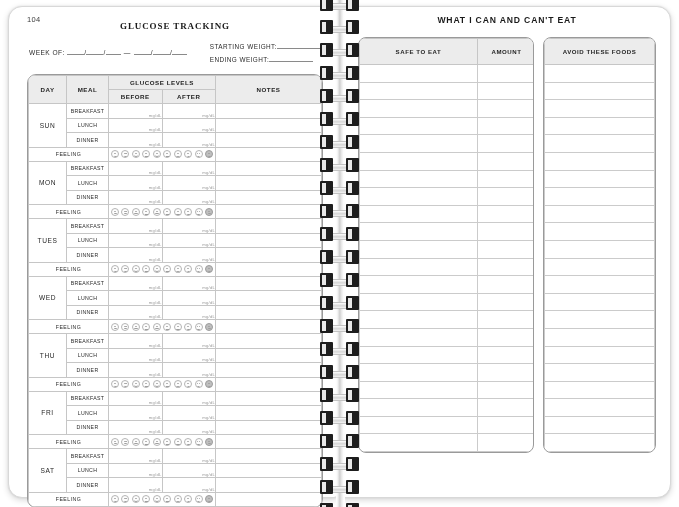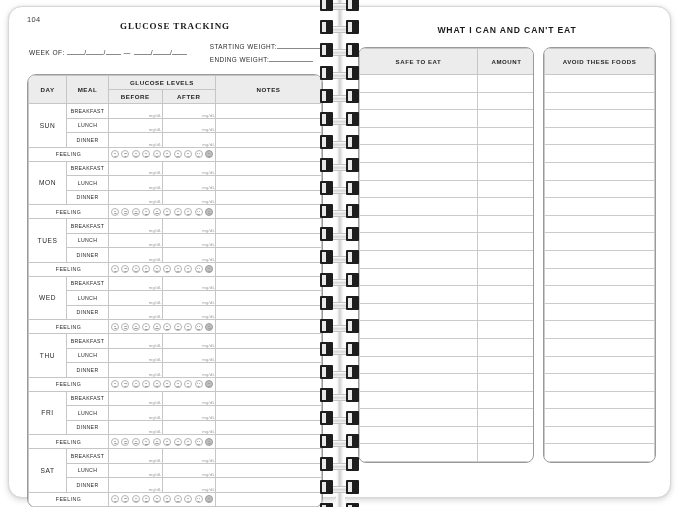--- a/index.html
+++ b/index.html
@@ -243,21 +243,20 @@
   .face.dark { background: #bfbfbf; border-color: #9d9d9d; }
 
   
   .rp-inner { position: absolute; left: 16px; top: 8px; width: 298px; }
   .rp-title {
     text-align: center;
     font-size: 8.6px;
     font-weight: bold;
     letter-spacing: .85px;
     color: #1a1a1a;
-    margin-top: 10px;
     margin-bottom: 12px;
   }
   .rp-tables { display: flex; gap: 9px; }
   .rtable {
     border: 1px solid #9a9a9a;
     border-radius: 8px;
     overflow: hidden;
     background: #fff;
   }
   .rt-left  { width: 176px; }

